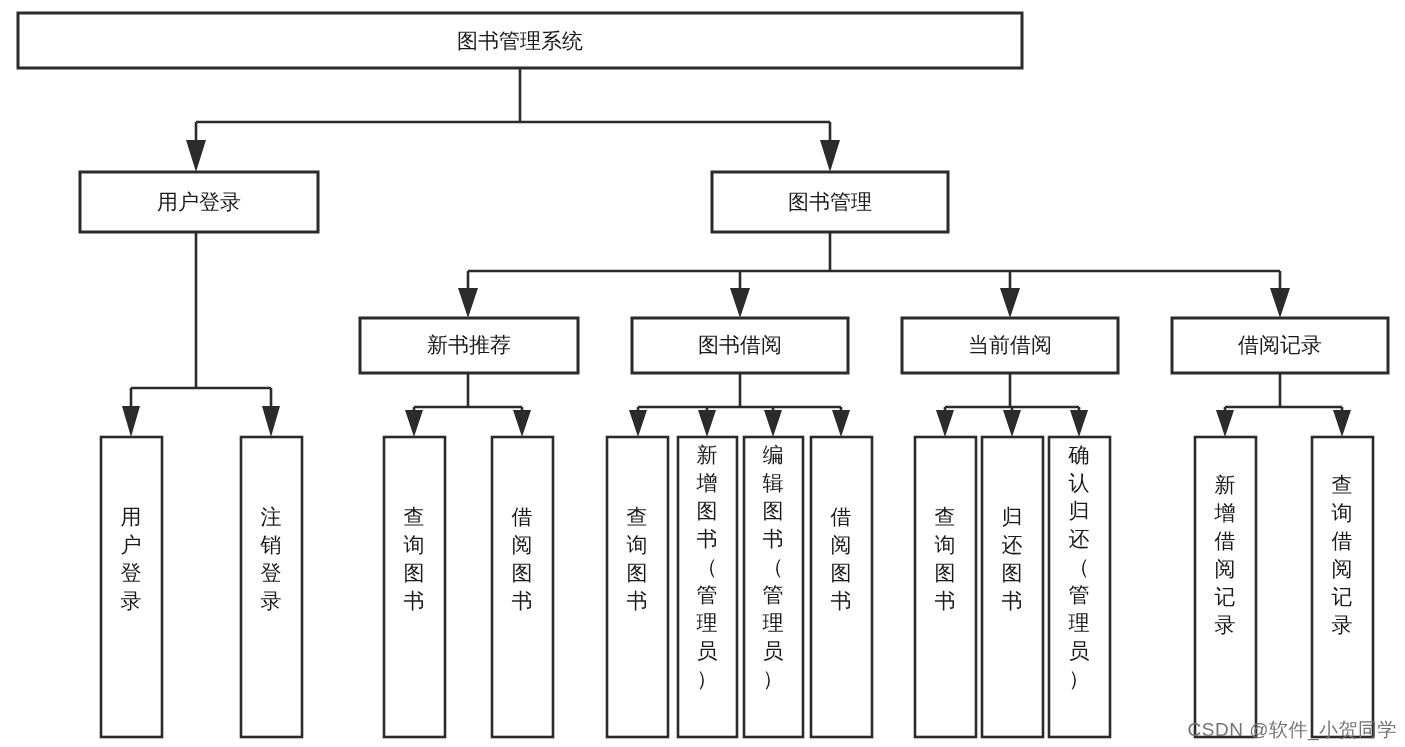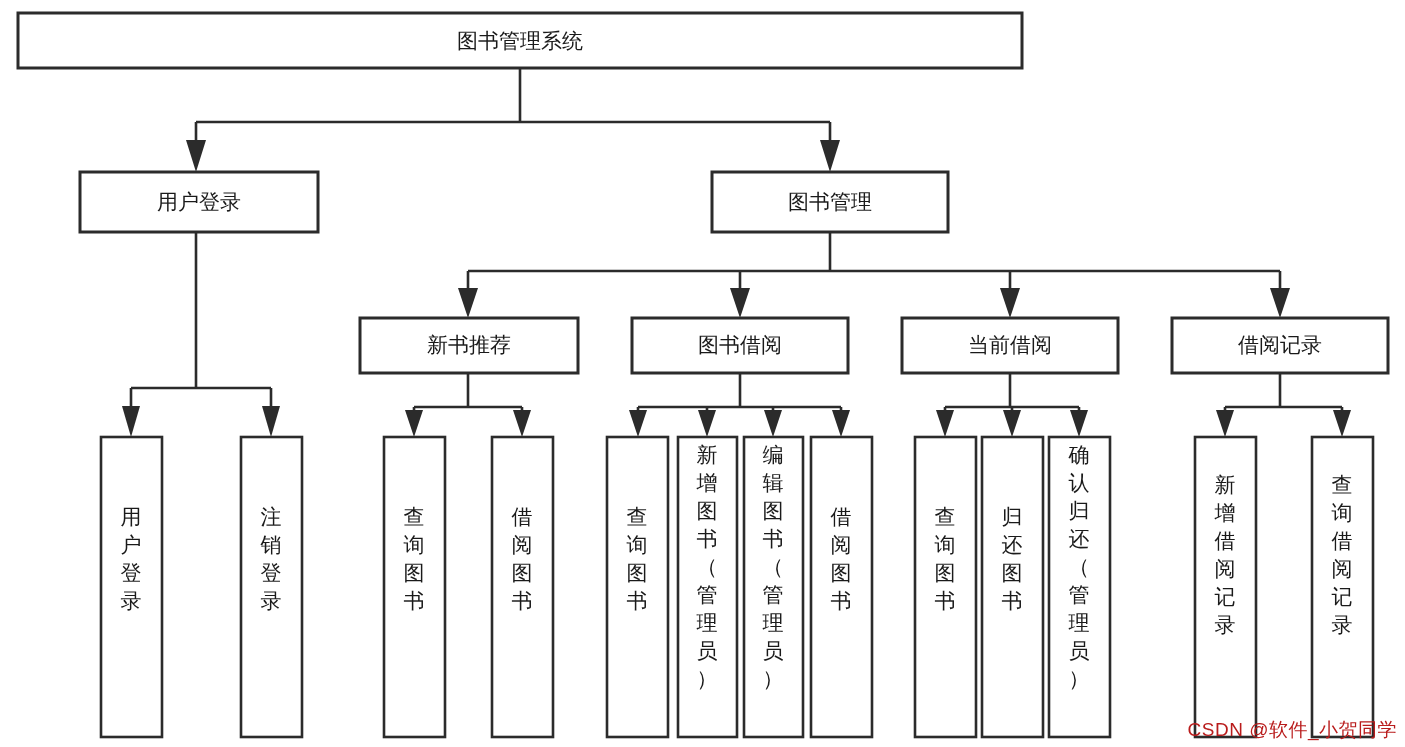--- a/index.html
+++ b/index.html
@@ -57,21 +57,21 @@
     font-size: 21px;
     fill: #1a1a1a;
     text-anchor: middle;
   }
   .watermark {
     position: absolute;
     right: 8px;
     bottom: 4px;
     font-family: "Liberation Sans", "DejaVu Sans", sans-serif;
     font-size: 19px;
-    color: #b91c1c;
+    color: #737373;
     letter-spacing: 0.5px;
     white-space: nowrap;
     pointer-events: none;
   }
 </style>
 </head>
 <body>
 
 <div id="diagram-root">
 

